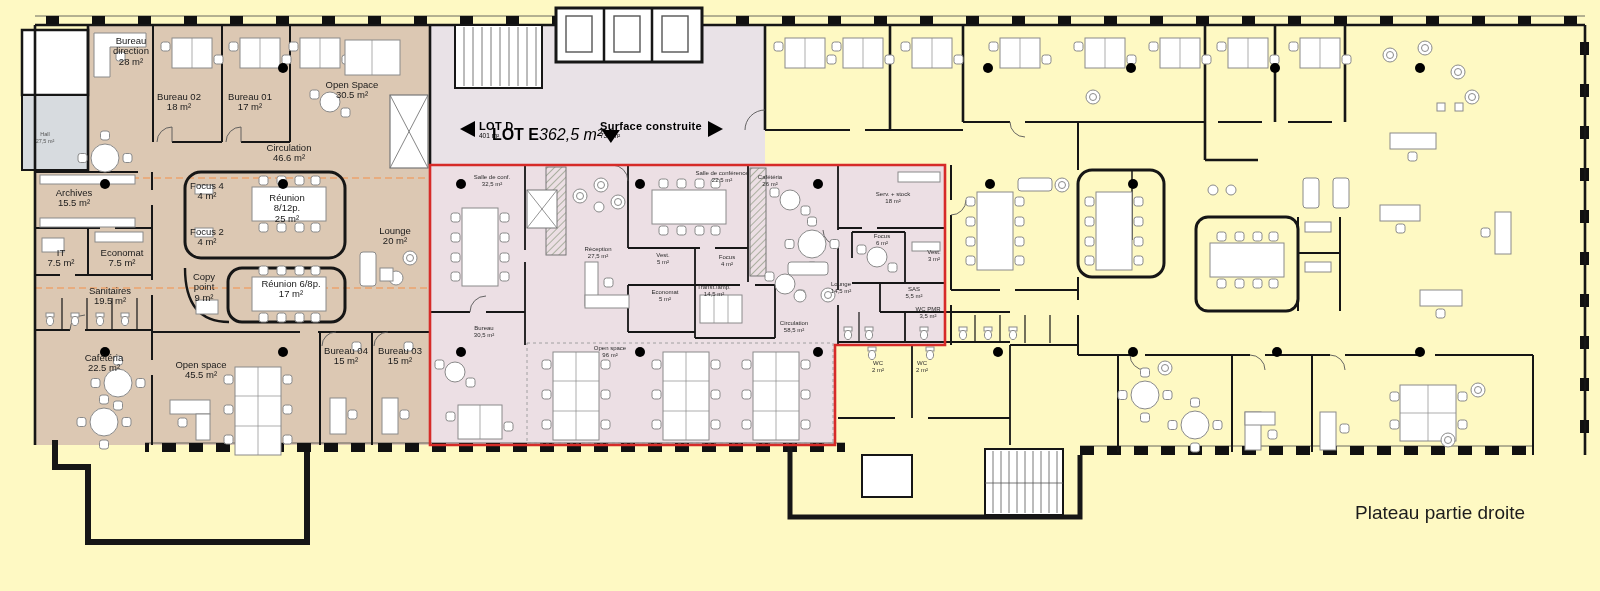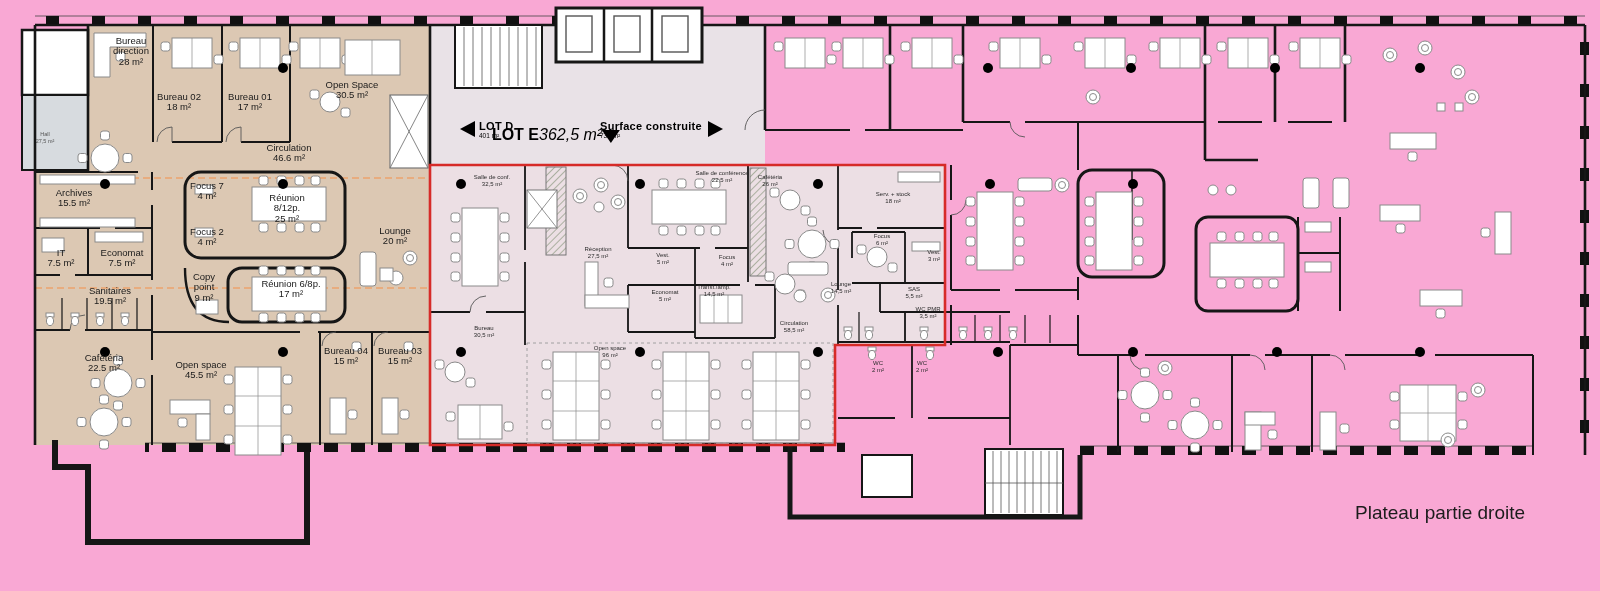--- a/index.html
+++ b/index.html
@@ -1,16 +1,16 @@
 <!DOCTYPE html>
 <html><head>
 <meta charset="utf-8">
 <style>
   html,body{margin:0;padding:0;background:#fff;}
-  #stage{position:relative;width:1600px;height:591px;background:#f9a8d4;overflow:hidden;
+  #stage{position:relative;width:1600px;height:591px;background:#fef9c3;overflow:hidden;
          font-family:"Liberation Sans",sans-serif;}
   #planSvg{position:absolute;left:0;top:0;}
   .f{fill:#ffffff;stroke:#8a8a8a;stroke-width:1;}
   .fl{stroke:#8a8a8a;stroke-width:0.7;}
   .lbl{position:absolute;transform:translateX(-50%);text-align:center;
        font-size:9.5px;line-height:1.1;color:#1a1a1a;display:flex;flex-direction:column;}
   .lbl .a{font-size:9.5px;}
   .lbl2{position:absolute;transform:translateX(-50%);text-align:center;
         font-size:6px;line-height:1.2;color:#2b2b2b;display:flex;flex-direction:column;}
   .lbl-xs{position:absolute;transform:translateX(-50%);text-align:center;
@@ -383,21 +383,21 @@
     </div>
 <div class="lbl" style="left:289px;top:143px;width:80px">
       <span>Circulation</span>
       <span class="a">46.6 m²</span>
     </div>
 <div class="lbl" style="left:74px;top:188px;width:70px">
       <span>Archives</span>
       <span class="a">15.5 m²</span>
     </div>
 <div class="lbl" style="left:207px;top:181px;width:48px">
-      <span>Focus 7</span>
+      <span>Focus 4</span>
       <span class="a">4 m²</span>
     </div>
 <div class="lbl" style="left:287px;top:193px;width:56px">
       <span>Réunion 8/12p.</span>
       <span class="a">25 m²</span>
     </div>
 <div class="lbl" style="left:207px;top:227px;width:48px">
       <span>Focus 2</span>
       <span class="a">4 m²</span>
     </div>

